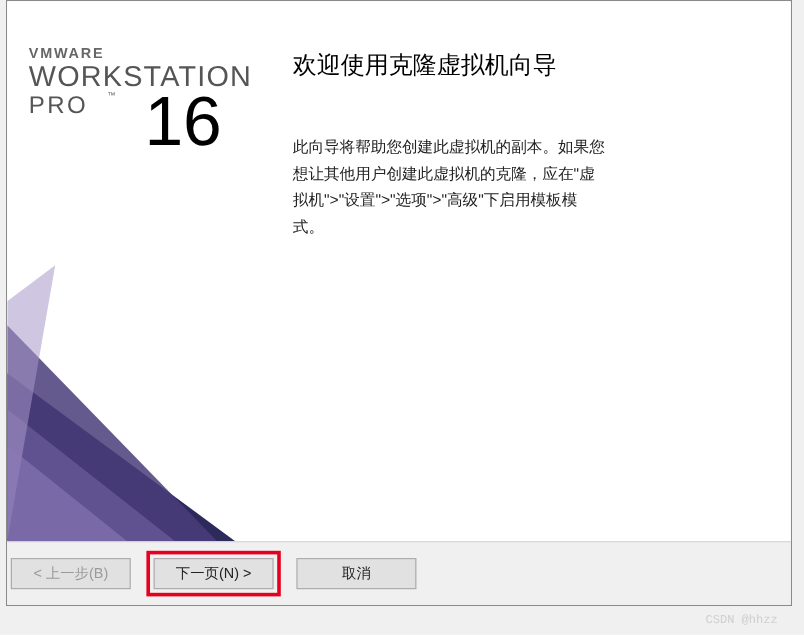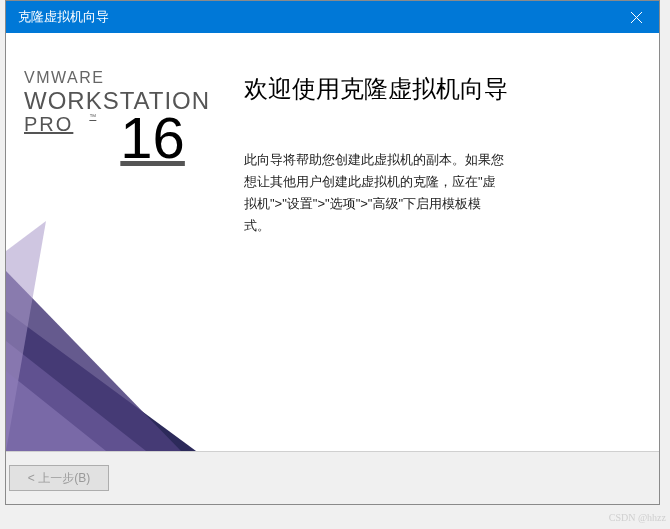--- a/index.html
+++ b/index.html
@@ -54,38 +54,37 @@
       position: relative;
       overflow: hidden;
     }
     .brand {
       position: absolute;
       left: 18px;
       top: 36px;
       color: #555;
     }
     .brand .vmware {
-      font-size: 16px;
+      font-size: 12px;
       letter-spacing: 1.5px;
-      font-weight: 400;
+      font-weight: 700;
       color: #666;
     }
     .brand .workstation {
       font-size: 24px;
       letter-spacing: 1px;
       font-weight: 300;
       color: #555;
       line-height: 1;
       margin-top: 2px;
     }
     .brand .pro-row {
       display: flex;
       align-items: flex-start;
       gap: 16px;
-      text-decoration: underline;
     }
     .brand .pro {
       font-size: 20px;
       letter-spacing: 2px;
       font-weight: 300;
       color: #555;
       line-height: 1.1;
     }
     .brand .tm { font-size: 7px; color: #666; }
     .brand .ver {
@@ -100,21 +99,21 @@
       left: 0;
       bottom: 0;
       width: 210px;
       height: 240px;
     }
     .right-panel {
       flex: 1;
       padding: 40px 30px 20px 28px;
     }
     .heading {
-      font-size: 24px;
+      font-size: 20px;
       font-weight: 500;
       color: #000;
       margin-bottom: 44px;
     }
     .body-text {
       font-size: 13px;
       line-height: 1.7;
       color: #222;
       max-width: 260px;
     }
@@ -146,41 +145,32 @@
     }
     .btn-wrap {
       display: inline-flex;
       padding: 3px;
     }
     .highlighted {
       border: 3px solid #e6001f;
     }
     .watermark {
       position: absolute;
-      right: 4px;
+      right: 22px;
       bottom: 6px;
       font-size: 10px;
       color: #cfcfcf;
-      font-family: Liberation Serif, serif;
+      font-family: Liberation Mono, monospace;
       margin-left: 12px;
     }
   </style>
 </head>
 <body>
 
 <div class="dialog">
-  <div class="titlebar">
-    <span class="title-text">克隆虚拟机向导</span>
-    <div class="close-btn">
-      <svg width="11" height="11" viewBox="0 0 11 11">
-          <line x1="0" y1="0" x2="11" y2="11" stroke-width="1"></line>
-          <line x1="11" y1="0" x2="0" y2="11" stroke-width="1"></line>
-        </svg>
-    </div>
-  </div>
 
   <div class="content">
     <div class="left-panel">
       <div class="brand">
         <div class="vmware">VMWARE</div>
         <div class="workstation">WORKSTATION</div>
         <div class="pro-row">
           <span class="pro">PRO</span>
           <span class="tm">™</span>
           <span class="ver">16</span>
@@ -198,16 +188,22 @@
     <div class="right-panel">
       <div class="heading">欢迎使用克隆虚拟机向导</div>
       <div class="body-text">此向导将帮助您创建此虚拟机的副本。如果您想让其他用户创建此虚拟机的克隆，应在"虚拟机"&gt;"设置"&gt;"选项"&gt;"高级"下启用模板模式。</div>
     </div>
   </div>
 
   <div class="button-bar">
     <span class="btn-wrap">
         <button class="btn disabled" disabled="">&lt; 上一步(B)</button>
       </span>
+    <span class="btn-wrap highlighted">
+        <button class="btn">下一页(N) &gt;</button>
+      </span>
+    <span class="btn-wrap">
+        <button class="btn">取消</button>
+      </span>
   </div>
 </div>
 
 <div class="watermark">CSDN @hhzz</div>
 
 </body></html>

